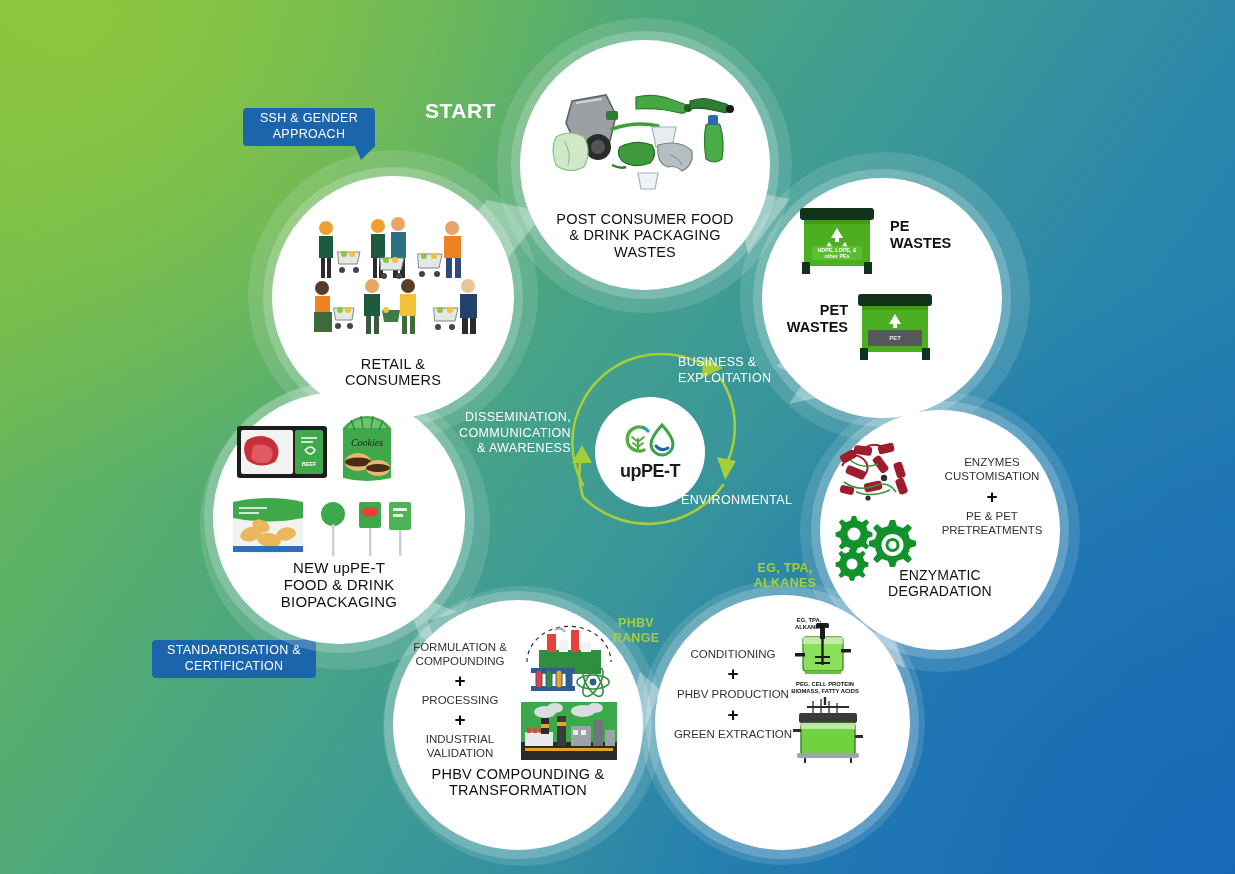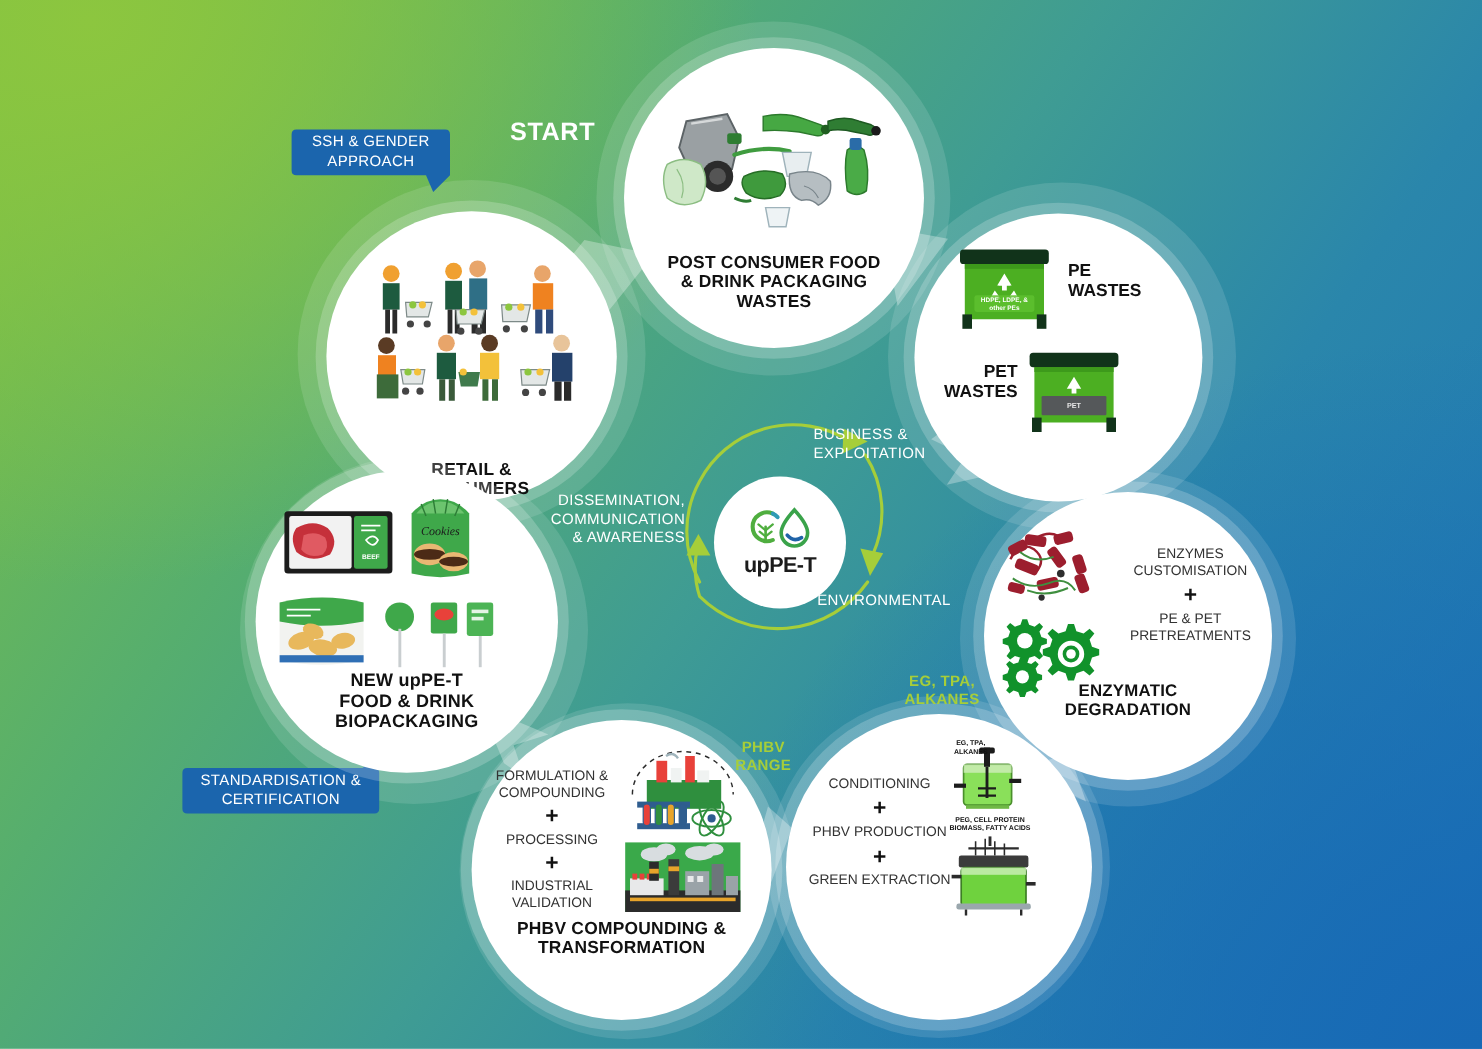--- a/index.html
+++ b/index.html
@@ -20,21 +20,21 @@
   
   .chev{position:absolute;}
   
   .node{
     position:absolute;border-radius:50%;background:#fff;
     box-shadow:0 0 0 9px rgba(255,255,255,.20);
     display:flex;flex-direction:column;align-items:center;justify-content:flex-start;
     text-align:center;box-sizing:border-box;
   }
   .node .title{
-    font-weight:bold;color:#111;letter-spacing:.2px;line-height:1.13;
+    font-weight:normal;color:#111;letter-spacing:.2px;line-height:1.13;
   }
   .node .sub{color:#333;line-height:1.18;}
   .plus{font-weight:bold;color:#111;}
   
   .hub{
     position:absolute;width:110px;height:110px;border-radius:50%;background:#fff;
     display:flex;flex-direction:column;align-items:center;justify-content:center;
   }
   .hub .logotext{font-size:18px;font-weight:bold;color:#1b1b1b;letter-spacing:-.5px;margin-top:1px;}
   
@@ -131,21 +131,21 @@
 
       <path d="M88,88 l20,0 l-3,16 l-14,0 Z" fill="#eef3f5" stroke="#9fb3bb" stroke-width="1.2"></path>
     </svg>
     <div class="title" style="font-size:14.5px;margin-top:16px;">
       <div>POST CONSUMER FOOD</div>
       <div>&amp; DRINK PACKAGING</div>
       <div>WASTES</div>
     </div>
   </div>
 
-  <div class="node" style="left:272px;top:176px;width:242px;height:242px;padding-top:42px;gap:28px;">
+  <div class="node" style="left:272px;top:176px;width:242px;height:242px;padding-top:42px;">
     <svg width="186" height="118" viewBox="0 0 186 118">
       <g stroke-linecap="round">
 
         <circle cx="26" cy="10" r="7" fill="#f0a030"></circle>
         <path d="M19,18 h14 v22 h-14 Z" fill="#1d5b3f"></path>
         <path d="M21,40 h4 v20 h-4 Z M27,40 h4 v20 h-4 Z" fill="#2b2b2b"></path>
         <path d="M38,34 h22 l-3,12 h-18 Z" fill="#e3e7e6" stroke="#7d8a88" stroke-width="1"></path>
         <circle cx="42" cy="52" r="3" fill="#444"></circle>
           <circle cx="56" cy="52" r="3" fill="#444"></circle>
         <circle cx="44" cy="36" r="3" fill="#8cc63f"></circle>

